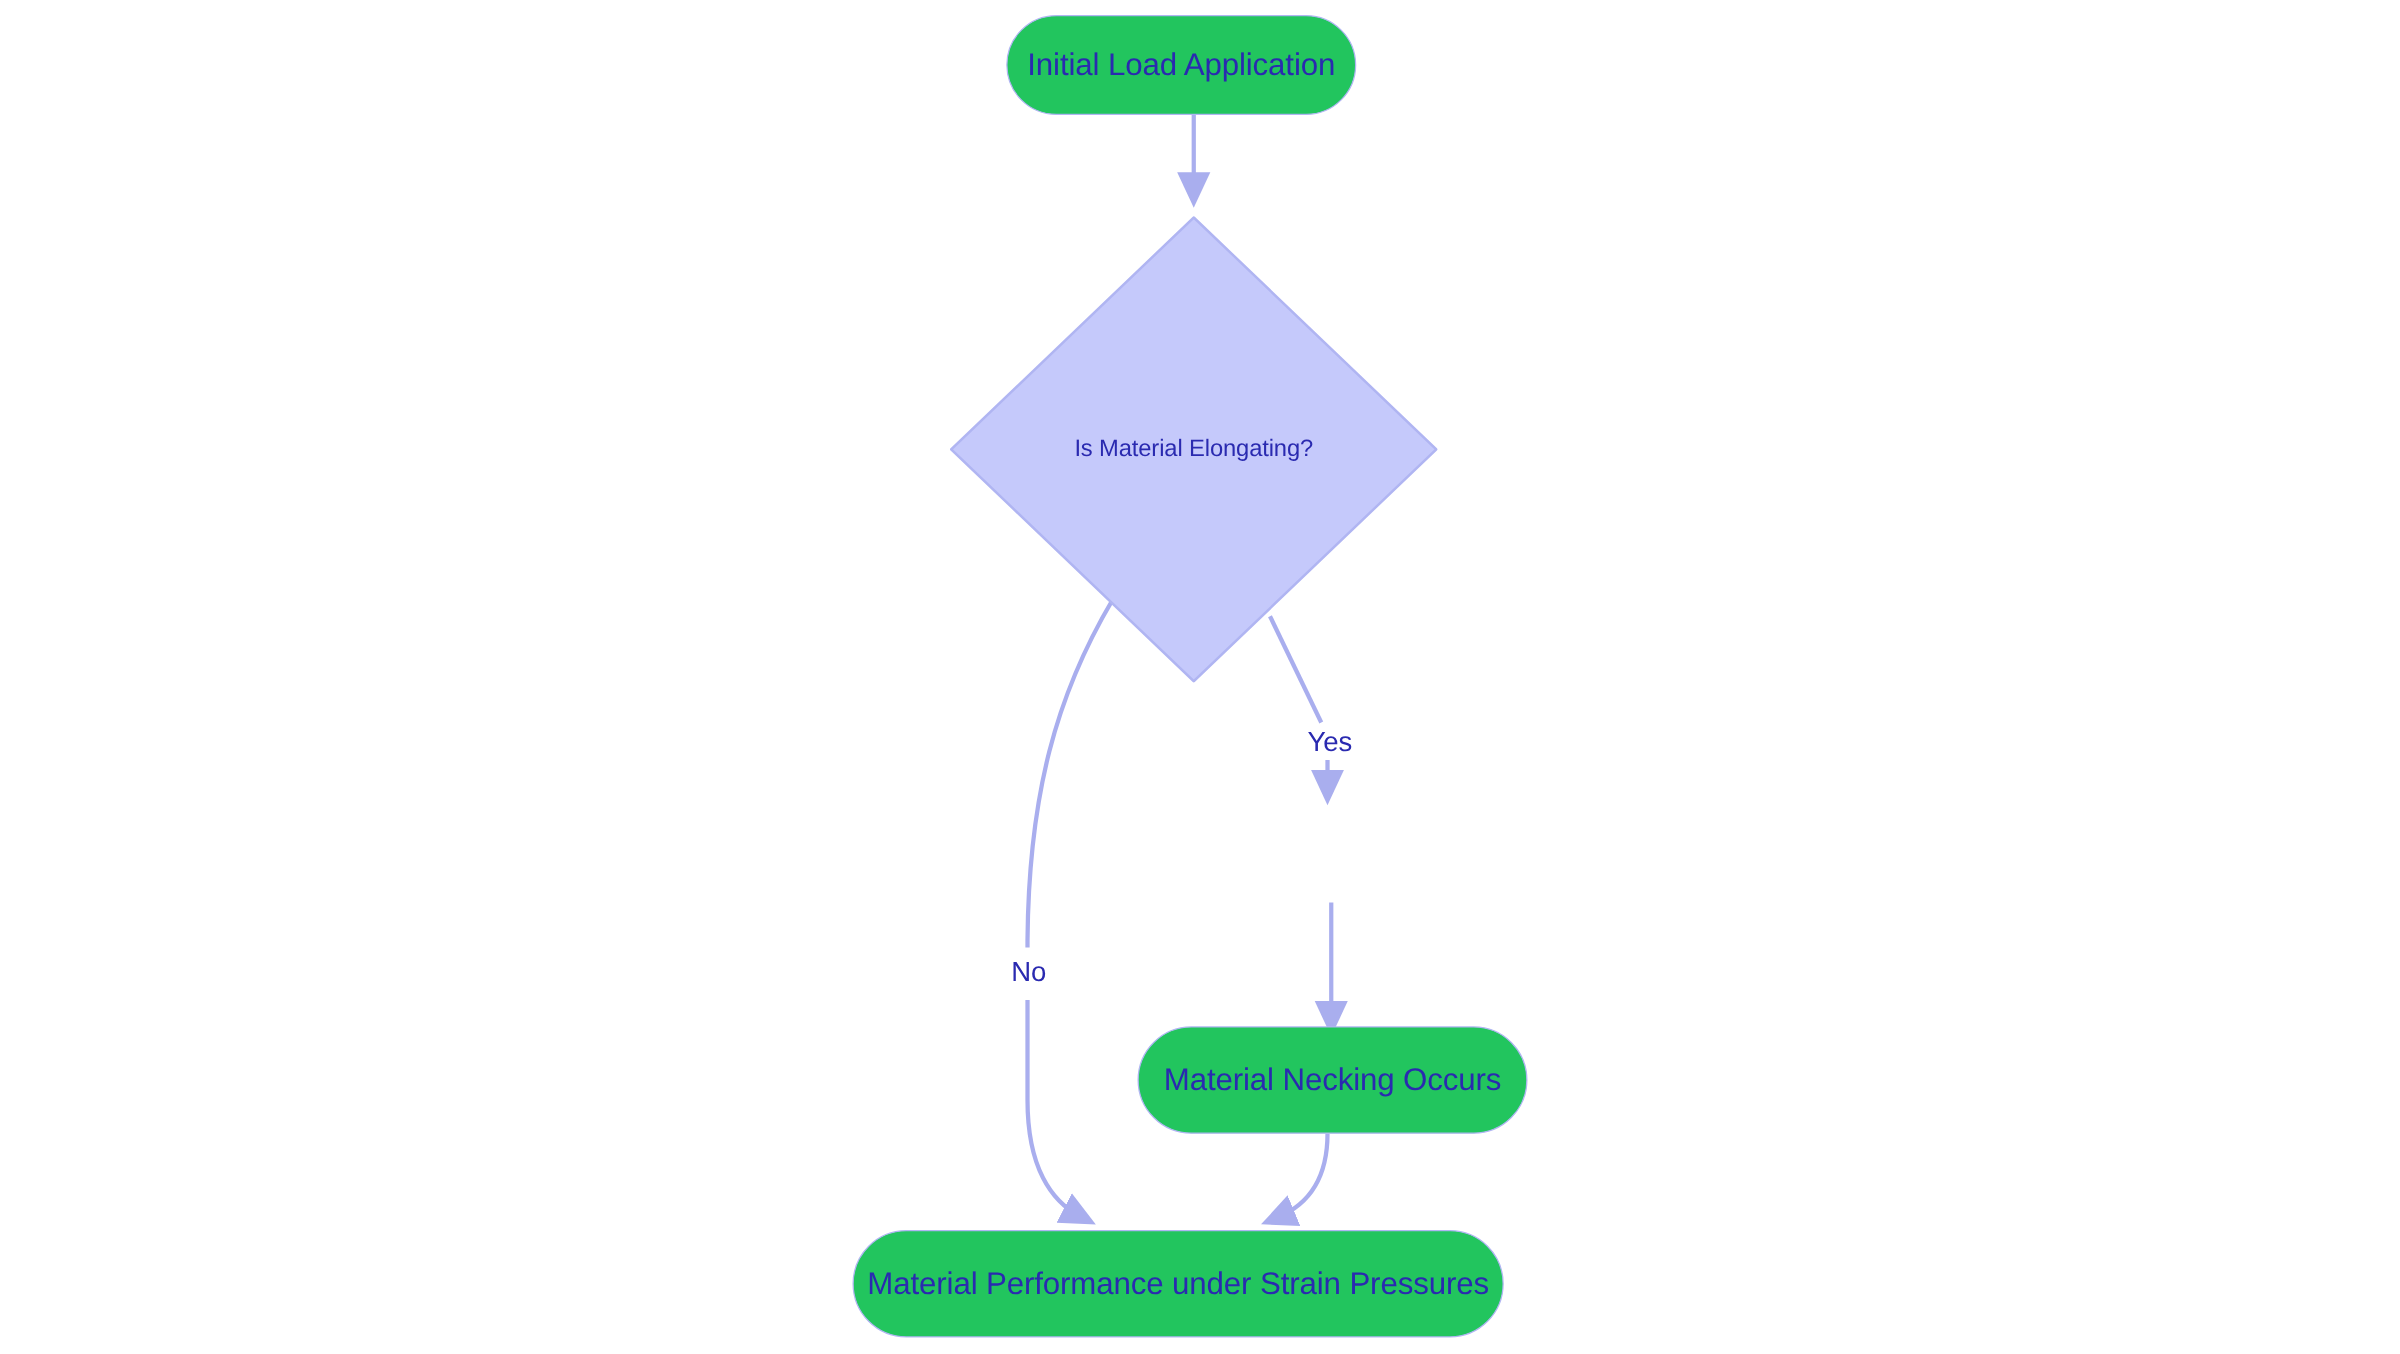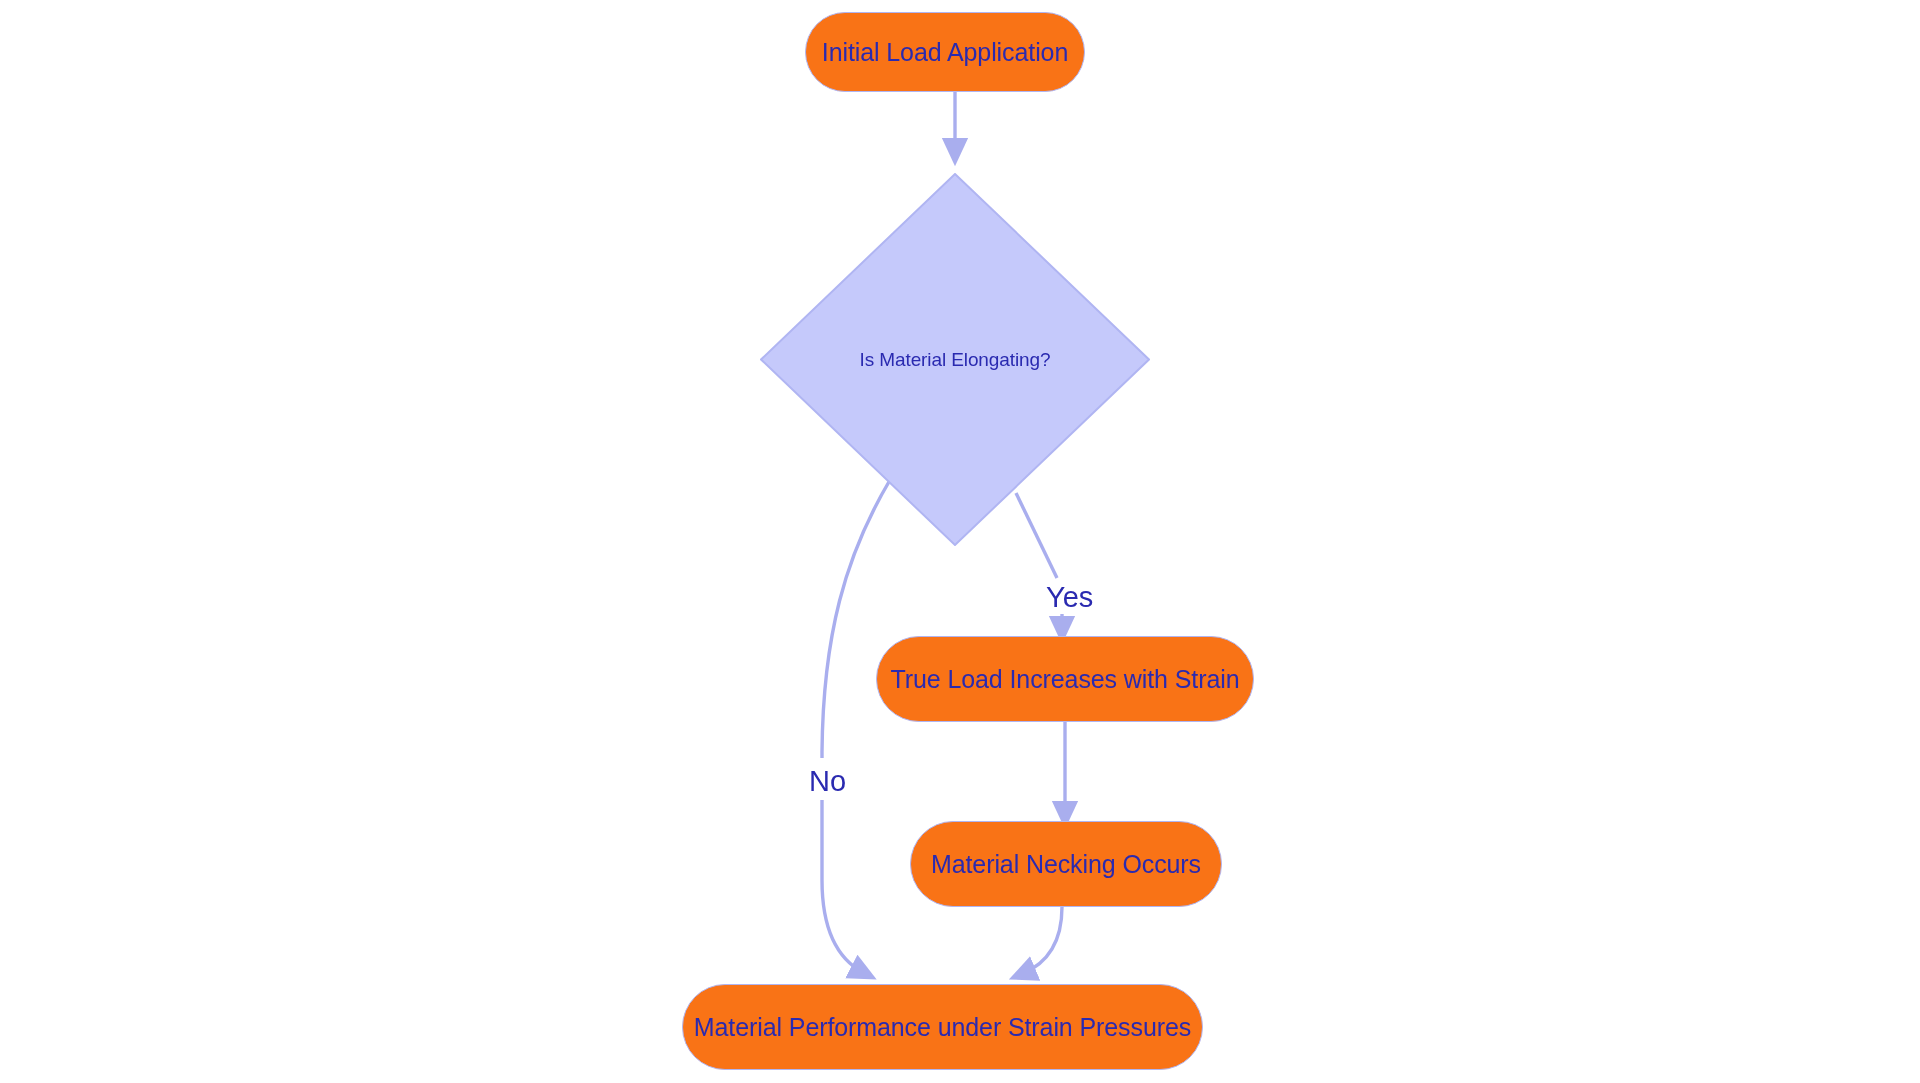--- a/index.html
+++ b/index.html
@@ -25,21 +25,21 @@
     top: 0;
     width: 1920px;
     height: 1083px;
   }
   .node {
     position: absolute;
     box-sizing: border-box;
     display: flex;
     align-items: center;
     justify-content: center;
-    background: #f97316;
+    background: #22c55e;
     border: 1px solid #b0b5f2;
     color: #2a2ab0;
     font-size: 25px;
     font-family: "Liberation Sans", sans-serif;
     letter-spacing: -0.1px;
     white-space: nowrap;
     z-index: 2;
   }
   .node-stadium {
     border-radius: 1000px;
@@ -58,21 +58,21 @@
   .diamond-label {
     position: relative;
     z-index: 3;
     color: #2a2ab0;
     font-size: 19px;
     white-space: nowrap;
   }
   .edge-label {
     position: absolute;
     color: #2a2ab0;
-    font-size: 29px;
+    font-size: 22px;
     font-family: "Liberation Sans", sans-serif;
     background: #ffffff;
     padding: 0 3px;
     white-space: nowrap;
     z-index: 3;
   }
 </style>
 </head>
 <body>
 
@@ -112,23 +112,20 @@
     <span>Initial Load Application</span>
   </div>
 
   <div class="node node-diamond" style="left:760px; top:173px; width:390px; height:373px;">
     <svg class="diamond-shape" viewBox="0 0 390 373" xmlns="http://www.w3.org/2000/svg" preserveAspectRatio="none">
       <polygon points="195,1 389,186.5 195,372 1,186.5" fill="#c5c9fb" stroke="#b0b5f2" stroke-width="2"></polygon>
     </svg>
     <span class="diamond-label">Is Material Elongating?</span>
   </div>
 
-  <div class="node node-stadium" style="left:876px; top:636px; width:378px; height:86px;">
-    <span>True Load Increases with Strain</span>
-  </div>
 
   <div class="node node-stadium" style="left:910px; top:821px; width:312px; height:86px;justify-content:center;">
     <span>Material Necking Occurs</span>
   </div>
 
   <div class="node node-stadium" style="left:682px; top:984px; width:521px; height:86px;">
     <span>Material Performance under Strain Pressures</span>
   </div>
 
   <div class="edge-label" style="left:1043px; top:581px;">Yes</div>

